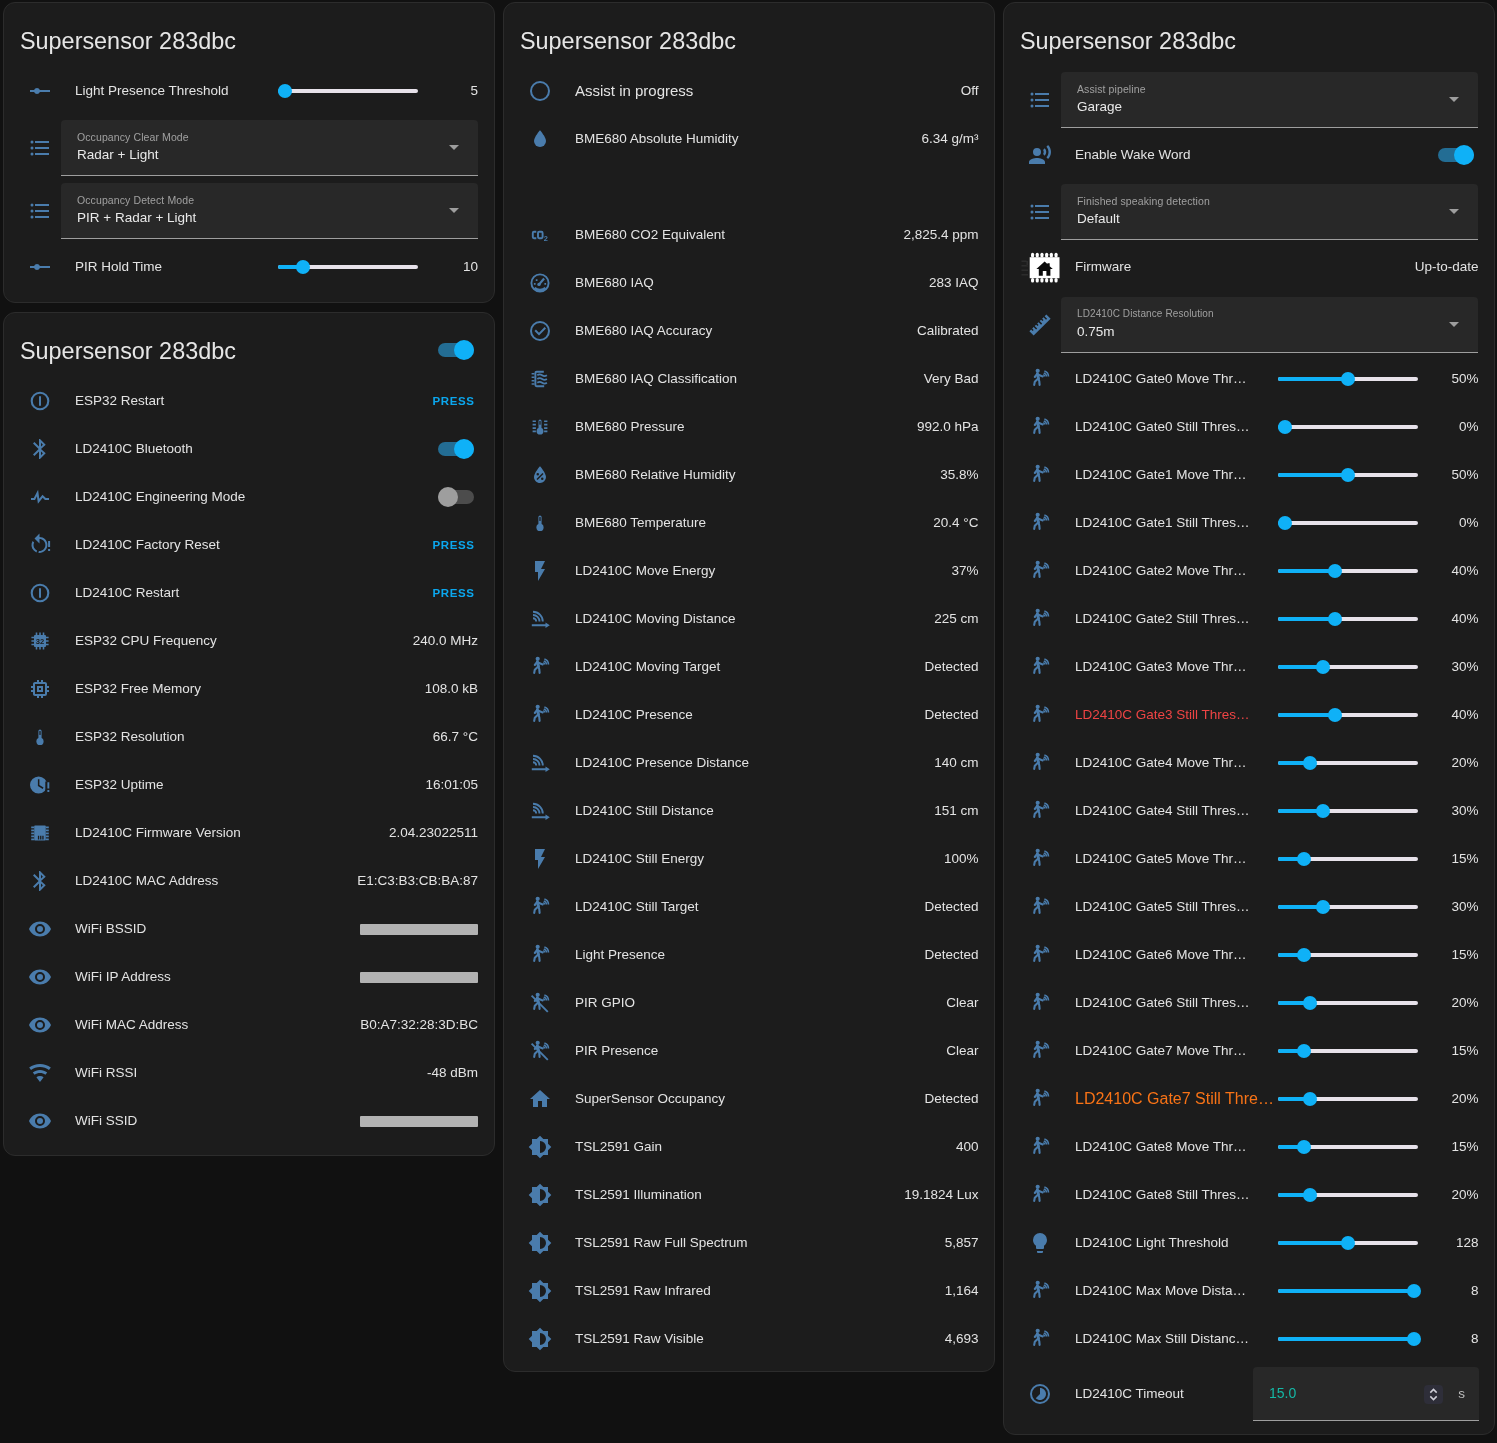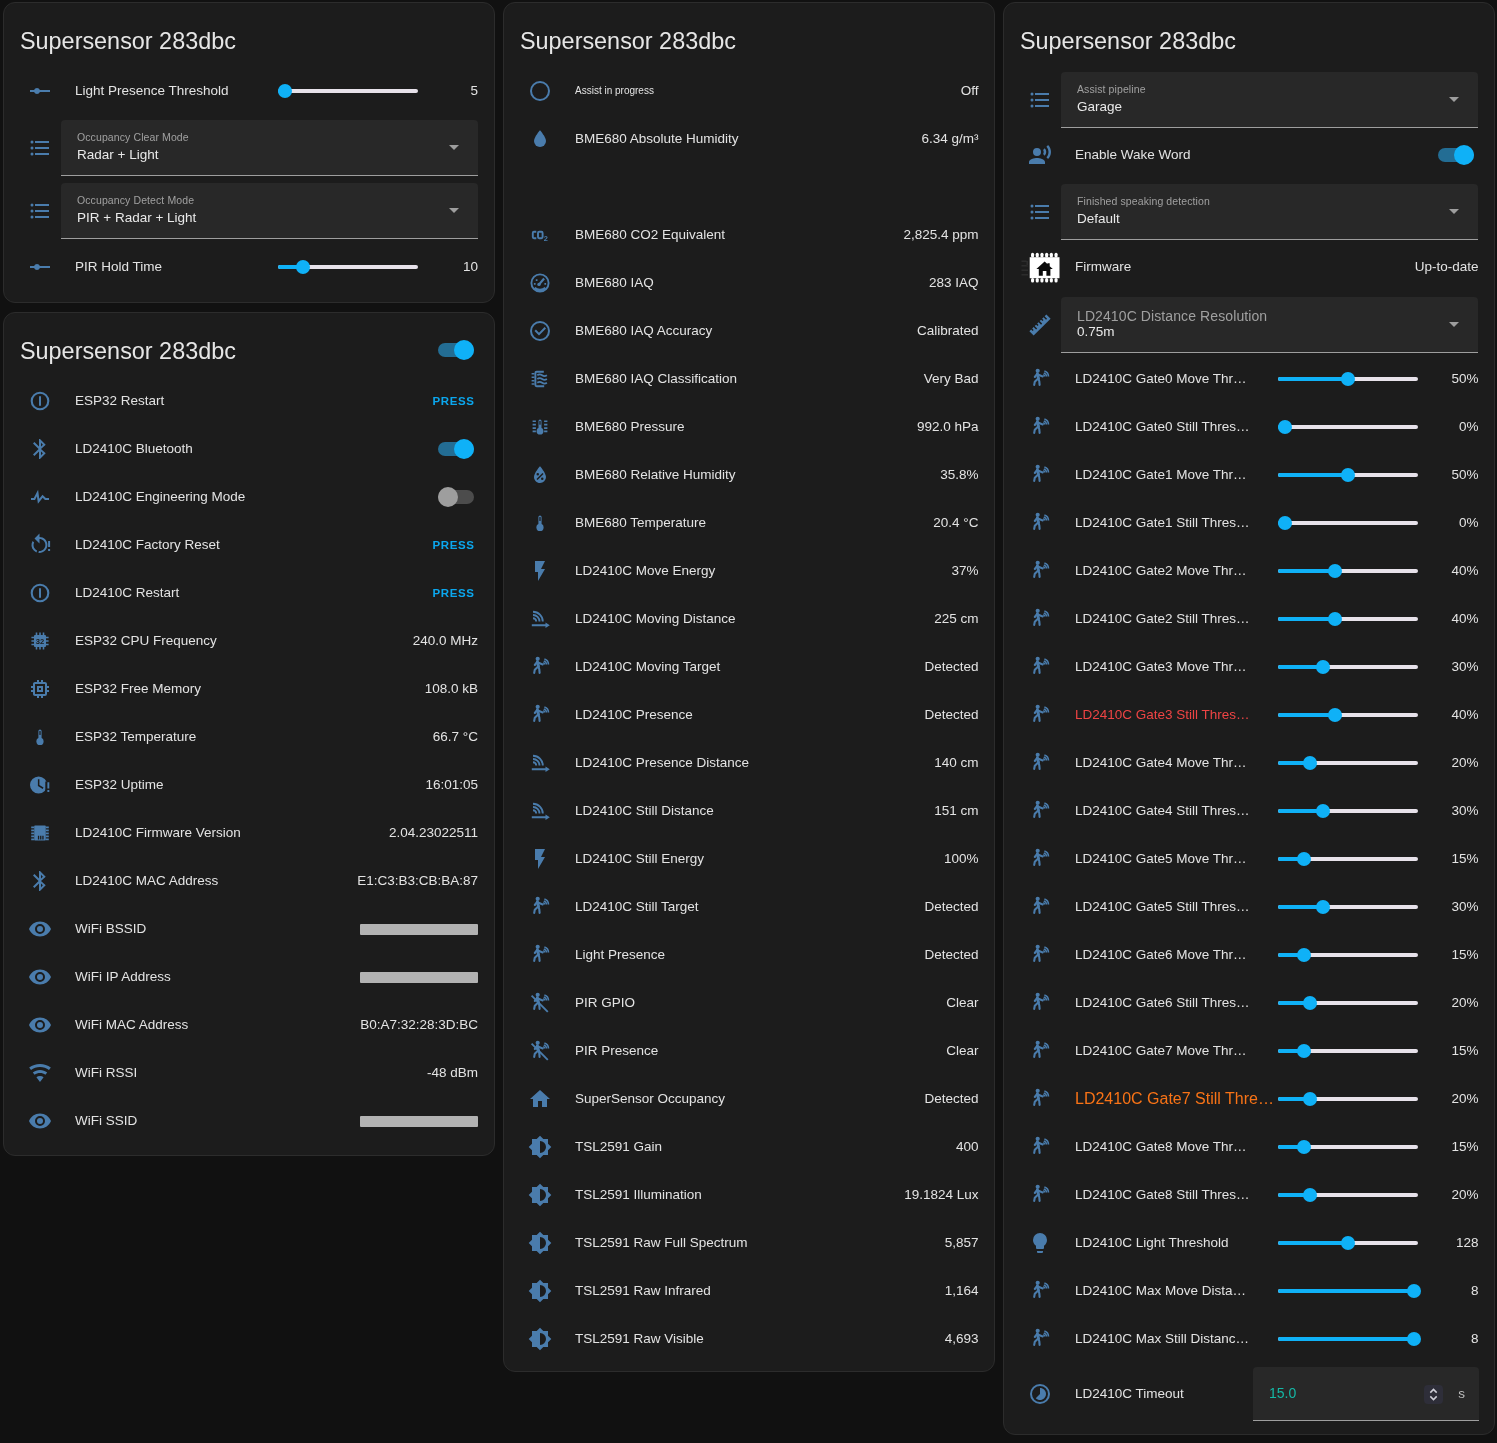--- a/index.html
+++ b/index.html
@@ -104,21 +104,21 @@
       </svg>
       <div style="position:absolute;left:71px;top:0;height:40px;line-height:40px;font-size:13.5px;color:#e3e3e3;">ESP32 Free Memory</div>
       <div style="position:absolute;right:15.5px;top:0;height:40px;line-height:40px;font-size:13.5px;color:#e3e3e3">108.0 kB</div>
     </div>
     <div style="position:absolute;left:0;right:0;top:404px;height:40px">
       <svg style="position:absolute;left:24px;top:8px" width="24" height="24" viewBox="0 0 24 24">
         <rect x="10.4" y="4.4" width="3.2" height="10" rx="1.6" fill="#4a7cac"></rect>
         <circle cx="12" cy="16.4" r="3.6" fill="#4a7cac"></circle>
         <rect x="11.35" y="5.9" width="1.3" height="4.2" rx="0.6" fill="#1c1c1c"></rect>
       </svg>
-      <div style="position:absolute;left:71px;top:0;height:40px;line-height:40px;font-size:13.5px;color:#e3e3e3;">ESP32 Temperature</div>
+      <div style="position:absolute;left:71px;top:0;height:40px;line-height:40px;font-size:13.5px;color:#e3e3e3;">ESP32 Resolution</div>
       <div style="position:absolute;right:15.5px;top:0;height:40px;line-height:40px;font-size:13.5px;color:#e3e3e3">66.7 °C</div>
     </div>
     <div style="position:absolute;left:0;right:0;top:452px;height:40px">
       <svg style="position:absolute;left:24px;top:8px" width="24" height="24" viewBox="0 0 24 24">
         <circle cx="10.6" cy="12" r="8.6" fill="#4a7cac"></circle>
         <path d="M9.9,6.2H11.4V12.1L15.5,14.5L14.7,15.9L9.9,13Z" fill="#1c1c1c"></path>
         <path d="M17.3,8.5H23V20.5H17.3Z" fill="#1c1c1c"></path>
         <path d="M19.4,9.3H21.3V15.4H19.4V9.3M19.4,17.1H21.3V19H19.4V17.1Z" fill="#4a7cac"></path>
       </svg>
       <div style="position:absolute;left:71px;top:0;height:40px;line-height:40px;font-size:13.5px;color:#e3e3e3;">ESP32 Uptime</div>
@@ -175,21 +175,21 @@
       <div style="position:absolute;left:71px;top:0;height:40px;line-height:40px;font-size:13.5px;color:#e3e3e3;">WiFi SSID</div>
       <div style="position:absolute;right:16px;top:14.5px;width:118px;height:11px;background:#b2b2b2;border-radius:1px"></div>
     </div>
   </div>
 <div style="position:absolute;left:503px;top:2px;width:492px;height:1370px;background:#1c1c1c;border:1px solid #2c2c2c;border-radius:12px;box-sizing:border-box">
     <div style="position:absolute;left:16px;top:21.5px;font-size:23.4px;line-height:32px;color:#e6e6e6">Supersensor 283dbc</div>
     <div style="position:absolute;left:0;right:0;top:68px;height:40px">
       <svg style="position:absolute;left:24px;top:8px" width="24" height="24" viewBox="0 0 24 24">
         <path d="M12,2A10,10 0 0,1 22,12A10,10 0 0,1 12,22A10,10 0 0,1 2,12A10,10 0 0,1 12,2M12,4A8,8 0 0,0 4,12A8,8 0 0,0 12,20A8,8 0 0,0 20,12A8,8 0 0,0 12,4Z" fill="#4a7cac"></path>
       </svg>
-      <div style="position:absolute;left:71px;top:0;height:40px;line-height:40px;font-size:10px;color:#e3e3e3;text-align:center;">Assist in progress</div>
+      <div style="position:absolute;left:71px;top:0;height:40px;line-height:40px;font-size:15px;color:#e3e3e3;text-align:center;">Assist in progress</div>
       <div style="position:absolute;right:15.5px;top:0;height:40px;line-height:40px;font-size:13.5px;color:#e3e3e3">Off</div>
     </div>
     <div style="position:absolute;left:0;right:0;top:116px;height:40px">
       <svg style="position:absolute;left:24px;top:8px" width="24" height="24" viewBox="0 0 24 24">
         <path d="M12,20A6,6 0 0,1 6,14C6,10 12,3.25 12,3.25C12,3.25 18,10 18,14A6,6 0 0,1 12,20Z" fill="#4a7cac"></path>
       </svg>
       <div style="position:absolute;left:71px;top:0;height:40px;line-height:40px;font-size:13.5px;color:#e3e3e3;">BME680 Absolute Humidity</div>
       <div style="position:absolute;right:15.5px;top:0;height:40px;line-height:40px;font-size:13.5px;color:#e3e3e3">6.34 g/m³</div>
     </div>
     <div style="position:absolute;left:0;right:0;top:212px;height:40px">
@@ -514,21 +514,21 @@
         </g>
         <path d="M24.6,10.6L16.4,18H18.8V24.8H22.8V19.9H26.4V24.8H30.4V18H32.8L29.7,15.2V12.2H27.4V13.1Z" fill="#0b0b0b"></path>
       </svg>
       <div style="position:absolute;left:71px;top:0;height:40px;line-height:40px;font-size:13.5px;color:#e3e3e3;">Firmware</div>
       <div style="position:absolute;right:15.5px;top:0;height:40px;line-height:40px;font-size:13.5px;color:#e3e3e3">Up-to-date</div>
     </div>
     <svg style="position:absolute;left:24px;top:309.5px" width="24" height="24" viewBox="0 0 24 24">
       <path d="M1.39,18.36L3.16,16.6L4.58,18.02L5.64,16.95L4.22,15.54L5.64,14.12L8.11,16.6L9.17,15.54L6.7,13.06L8.11,11.65L9.53,13.06L10.59,12L9.17,10.59L10.59,9.17L13.06,11.65L14.12,10.59L11.65,8.11L13.06,6.7L14.47,8.11L15.54,7.05L14.12,5.64L15.54,4.22L18.02,6.7L19.08,5.64L16.6,3.16L18.36,1.39L22.61,5.64L5.64,22.61L1.39,18.36Z" fill="#4a7cac"></path>
     </svg>
     <div style="position:absolute;left:57px;right:16px;top:293.5px;height:56px;background:#282828;border-radius:4px 4px 0 0;border-bottom:1px solid #9e9e9e;box-sizing:border-box">
-      <div style="position:absolute;left:16px;top:11px;font-size:14px;color:#a0a0a0;letter-spacing:.1px">LD2410C Distance Resolution</div>
+      <div style="position:absolute;left:16px;top:11px;font-size:10px;color:#a0a0a0;letter-spacing:.1px">LD2410C Distance Resolution</div>
       <div style="position:absolute;left:16px;top:27px;font-size:13.5px;color:#e9e9e9">0.75m</div>
       <div style="position:absolute;right:19px;top:25px;width:0;height:0;border-left:5px solid transparent;border-right:5px solid transparent;border-top:5px solid #9e9e9e"></div>
     </div>
     <div style="position:absolute;left:0;right:0;top:356px;height:40px">
       <svg style="position:absolute;left:24px;top:8px" width="24" height="24" viewBox="0 0 24 24">
         <circle cx="9.7" cy="3.8" r="2.1" fill="#4a7cac"></circle>
         <g fill="none" stroke="#4a7cac" stroke-linecap="round" stroke-linejoin="round">
           <path d="M9.4,6.7L10.4,11.2" stroke-width="2.9"></path>
           <path d="M10.0,7.6L14.7,9.4" stroke-width="2.1"></path>
           <path d="M9.0,7.2L6.8,10.0" stroke-width="2.1"></path>

